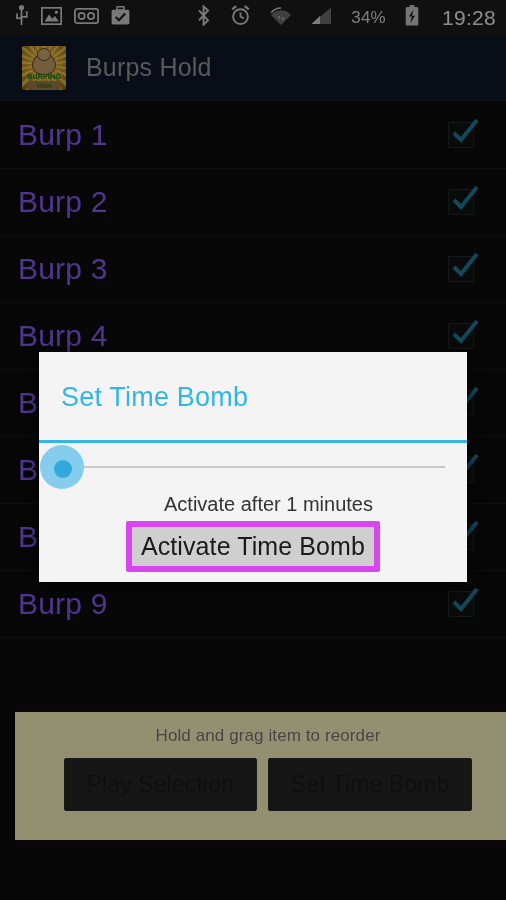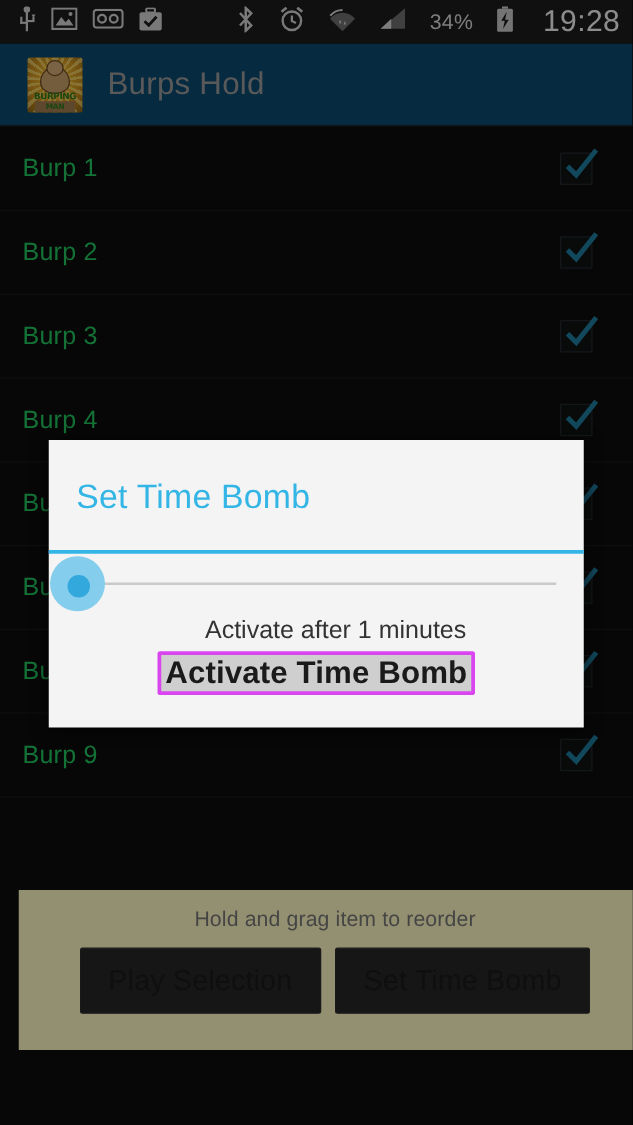--- a/index.html
+++ b/index.html
@@ -32,31 +32,31 @@
   .status-left { display: flex; align-items: center; gap: 12px; }
   .status-right { margin-left: auto; display: flex; align-items: center; gap: 19px; }
   .sicon { display: block; }
   .battery-pct {
     color: #d8d8d8;
     font-size: 17px;
     letter-spacing: .2px;
   }
   .clock {
     color: #f2f2f2;
-    font-size: 24px;
+    font-size: 21px;
     letter-spacing: .3px;
     margin-left: 4px;
   }
 
   
   .actionbar {
     position: absolute;
     top: 35px; left: 0;
     width: 506px; height: 66px;
-    background: #0c4a6e;
+    background: #0f172a;
     border-bottom: 1px solid #1f1f1f;
     display: flex;
     align-items: center;
     padding-left: 22px;
   }
   .app-icon {
     width: 44px; height: 44px;
     border-radius: 2px;
     position: relative;
     overflow: hidden;
@@ -128,22 +128,22 @@
   }
   .row {
     position: relative;
     height: 67px;
     border-bottom: 1px solid #1a1a1a;
     display: flex;
     align-items: center;
     padding: 0 0 0 18px;
   }
   .row-label {
-    color: #22c55e;
-    font-size: 20px;
+    color: #8b5cf6;
+    font-size: 30px;
     letter-spacing: .2px;
   }
   .checkbox {
     position: absolute;
     right: 32px;
     top: 50%;
     transform: translateY(-50%);
     width: 26px; height: 26px;
     border: 1px solid #232a2e;
     border-radius: 1px;
@@ -248,29 +248,28 @@
     left: 0; top: 141px;
     width: 428px;
     text-align: center;
     color: #333;
     font-size: 20px;
     padding-left: 31px;
   }
   .dlg-action {
     position: absolute;
     left: 87px; top: 169px;
-    width: 254px; height: 35px;
+    width: 254px; height: 51px;
     background: #cfcfcf;
-    border: 3px solid #d946ef;
+    border: 6px solid #d946ef;
     border-radius: 2px;
     color: #1a1a1a;
     font-size: 25px;
     letter-spacing: .1px;
     font-family: "Liberation Sans", sans-serif;
-    font-weight: bold;
   }
 </style>
 </head>
 <body>
 
 <div id="app">
 
   <div class="statusbar">
     <div class="status-left">
       <span class="sicon">

